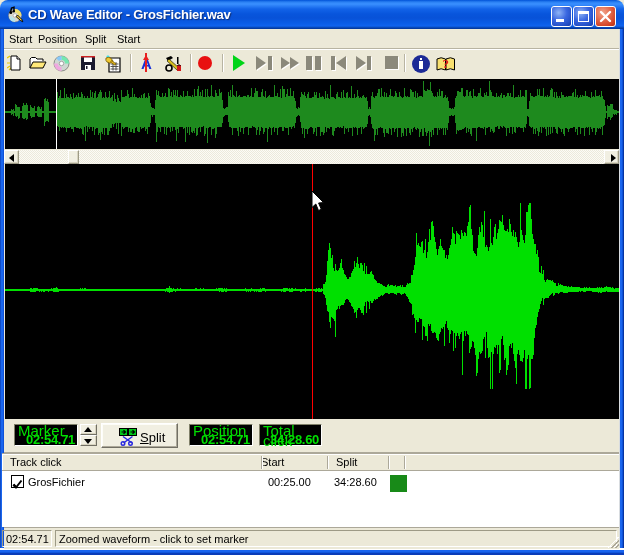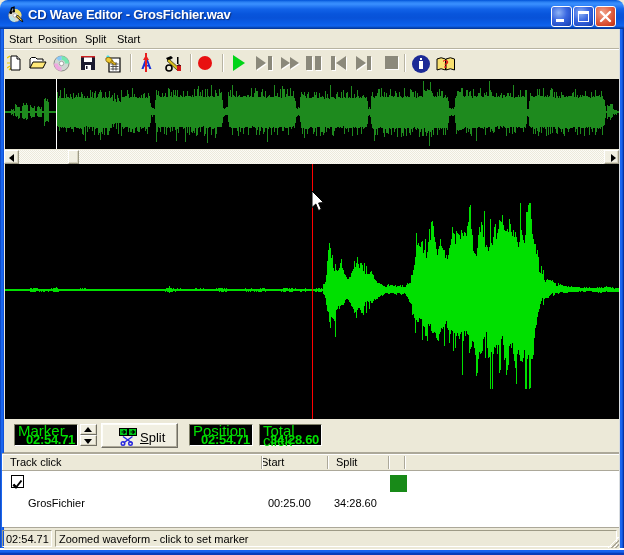--- a/index.html
+++ b/index.html
@@ -56,21 +56,21 @@
  border:1px solid #fff;border-right-color:#716f64;border-bottom-color:#716f64;box-shadow:inset -1px -1px 0 #aca899, inset 1px 1px 0 #fdfdf8;
  font-size:12px;color:#000;}
 #splitbtn .txt{position:absolute;left:38px;top:6px;font-size:13px;}
 #splitbtn .txt u{text-decoration:underline;}
 
 #tracklist{left:2px;top:453px;width:617px;height:74px;background:#fff;border-top:1px solid #aca899;}
 #listheader{left:2px;top:454px;width:617px;height:17px;background:#ECE9D8;border-bottom:1px solid #aca899;box-shadow:inset 1px 1px 0 #fff;font-size:11px;color:#000;}
 #listheader span{position:absolute;top:2px;}
 .hdiv{position:absolute;top:456px;width:2px;height:13px;border-left:1px solid #aca899;border-right:1px solid #fff;}
 #chkbox{left:11px;top:475px;width:13px;height:13px;border:1px solid #000;background:#fff;}
-.rowtxt{position:absolute;top:476px;font-size:11px;color:#000;margin-top:21px;}
+.rowtxt{position:absolute;top:476px;font-size:11px;color:#000;}
 #grsq{left:390px;top:475px;width:17px;height:17px;background:#188a18;}
 
 #statusbar{left:4px;top:527px;width:615px;height:22px;background:#ECE9D8;border-top:1px solid #aca899;font-size:11px;color:#000;}
 .scell{position:absolute;top:530px;height:17px;border:1px solid;border-color:#9d9a86 #fff #fff #9d9a86;font-size:11px;color:#000;}
 #scell1{left:2px;width:50px;}
 #scell2{left:55px;width:562px;}
 .scell span{position:absolute;left:3px;top:2px;white-space:nowrap;}
 #grip{position:absolute;right:5px;bottom:7px;width:12px;height:12px;
  background:linear-gradient(135deg,transparent 0 50%,#fff 50% 58%,transparent 58% 66%,#aca899 66% 74%,transparent 74% 82%,#aca899 82% 90%,transparent 90%);}
 </style></head><body>

